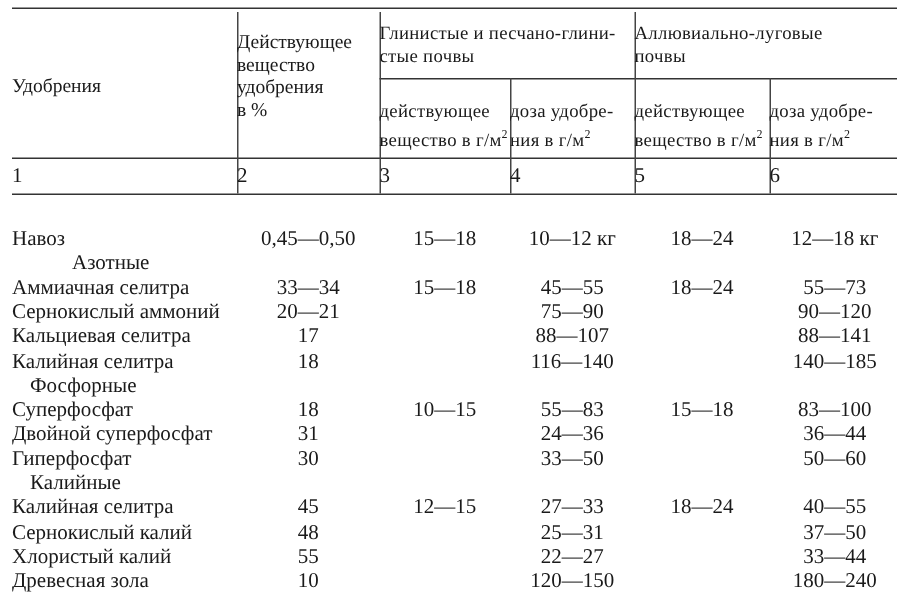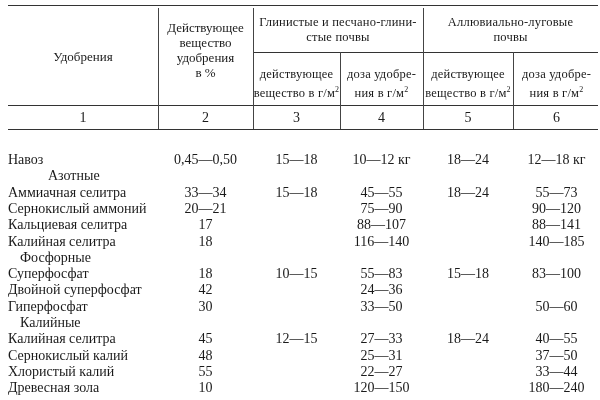--- a/index.html
+++ b/index.html
@@ -1,20 +1,20 @@
 <!DOCTYPE html>
 <html><head>
 <meta charset="utf-8">
 <style>
   html, body { margin: 0; padding: 0; background: #ffffff; }
   body { width: 600px; height: 400px; overflow: hidden; position: relative;
          font-family: "Liberation Serif", "DejaVu Serif", serif; color: #1a1a1a; }
   .hline { position: absolute; height: 0; border-top: 1.5px solid #333; }
   .vline { position: absolute; width: 0; border-left: 1px solid #444; }
-  .cell { position: absolute; text-align: center; font-size: 13px; line-height: 15px; }
+  .cell { position: absolute; text-align: left; font-size: 13px; line-height: 15px; }
   .hdr { font-size: 13px; line-height: 15px; }
   .hdr-sm { font-size: 12.5px; line-height: 15px; letter-spacing: 0.2px; }
   .num { font-size: 14px; }
   .row { position: absolute; left: 0; width: 600px; height: 16px; font-size: 14px; line-height: 16px; }
   .row span { position: absolute; top: 0; white-space: nowrap; }
   .name { left: 8px; }
   .group .name { left: 20px; }
   .c2 { left: 158px; width: 95px; text-align: center; }
   .c3 { left: 253px; width: 87px; text-align: center; }
   .c4 { left: 340px; width: 83px; text-align: center; }
@@ -130,24 +130,25 @@
       <div class="row" style="top: 266.1px;">
         <span class="name">Суперфосфат</span>
         <span class="c2">18</span>
         <span class="c3">10—15</span>
         <span class="c4">55—83</span>
         <span class="c5">15—18</span>
         <span class="c6">83—100</span>
       </div>
       <div class="row" style="top: 282.4px;">
         <span class="name">Двойной суперфосфат</span>
-        <span class="c2">42</span>
+        <span class="c2">31</span>
         <span class="c3"></span>
         <span class="c4">24—36</span>
         <span class="c5"></span>
+        <span class="c6">36—44</span>
       </div>
       <div class="row" style="top: 298.7px;">
         <span class="name">Гиперфосфат</span>
         <span class="c2">30</span>
         <span class="c3"></span>
         <span class="c4">33—50</span>
         <span class="c5"></span>
         <span class="c6">50—60</span>
       </div>
       <div class="row group" style="top: 315px;">

